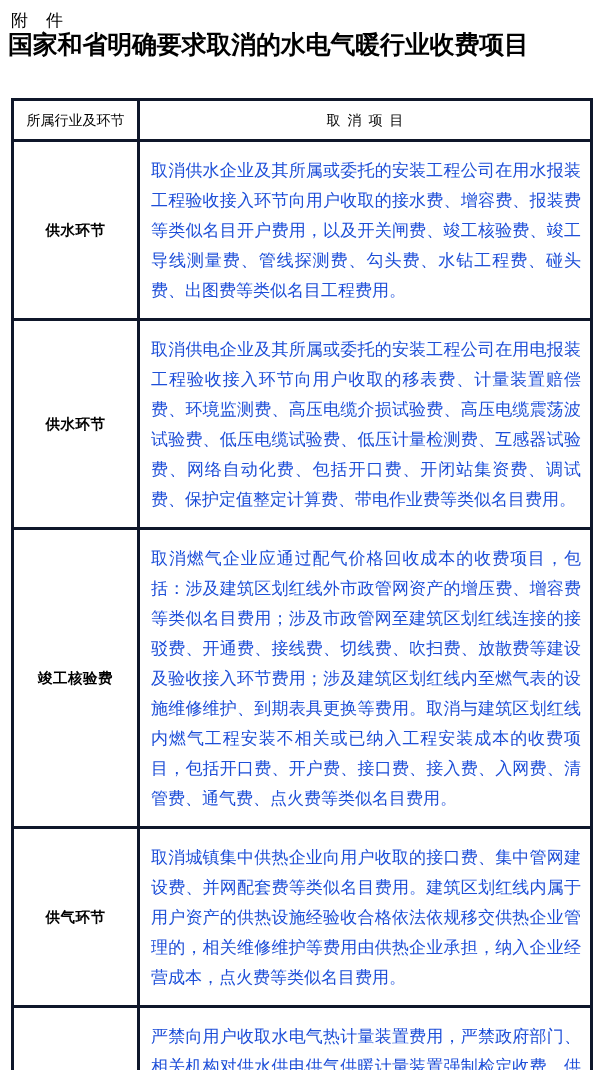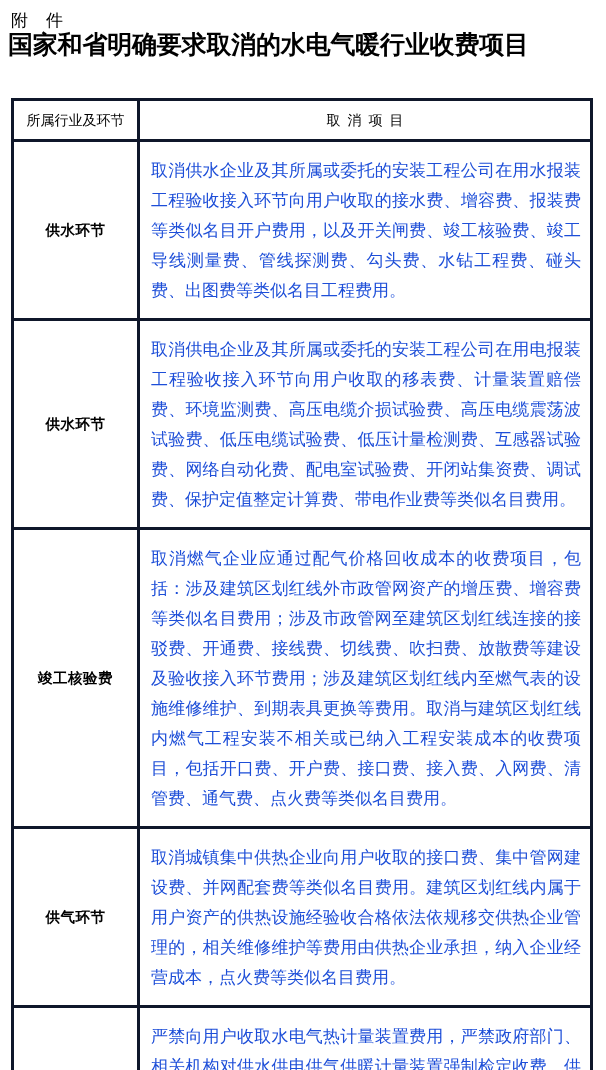--- a/index.html
+++ b/index.html
@@ -160,21 +160,21 @@
       <td class="cell-body">
         <div class="body-inner">取消供水企业及其所属或委托的安装工程公司在用水报装工程验收接入环节向用户收取的接水费、增容费、报装费等类似名目开户费用，以及开关闸费、竣工核验费、竣工导线测量费、管线探测费、勾头费、水钻工程费、碰头费、出图费等类似名目工程费用。</div>
       </td>
     </tr>
 
     <tr class="row-power">
       <td class="cell-label">
         <div class="label-inner">供水环节</div>
       </td>
       <td class="cell-body">
-        <div class="body-inner">取消供电企业及其所属或委托的安装工程公司在用电报装工程验收接入环节向用户收取的移表费、计量装置赔偿费、环境监测费、高压电缆介损试验费、高压电缆震荡波试验费、低压电缆试验费、低压计量检测费、互感器试验费、网络自动化费、配电室试验费、开闭站集资费、调试费、保护定值整定计算费、带电作业费等类似名目费用。</div>
+        <div class="body-inner">取消供电企业及其所属或委托的安装工程公司在用电报装工程验收接入环节向用户收取的移表费、计量装置赔偿费、环境监测费、高压电缆介损试验费、高压电缆震荡波试验费、低压电缆试验费、低压计量检测费、互感器试验费、网络自动化费、包括开口费、开闭站集资费、调试费、保护定值整定计算费、带电作业费等类似名目费用。</div>
       </td>
     </tr>
 
     <tr class="row-gas">
       <td class="cell-label">
         <div class="label-inner">竣工核验费</div>
       </td>
       <td class="cell-body">
         <div class="body-inner">取消燃气企业应通过配气价格回收成本的收费项目，包括：涉及建筑区划红线外市政管网资产的增压费、增容费等类似名目费用；涉及市政管网至建筑区划红线连接的接驳费、开通费、接线费、切线费、吹扫费、放散费等建设及验收接入环节费用；涉及建筑区划红线内至燃气表的设施维修维护、到期表具更换等费用。取消与建筑区划红线内燃气工程安装不相关或已纳入工程安装成本的收费项目，包括开口费、开户费、接口费、接入费、入网费、清管费、通气费、点火费等类似名目费用。</div>
       </td>

